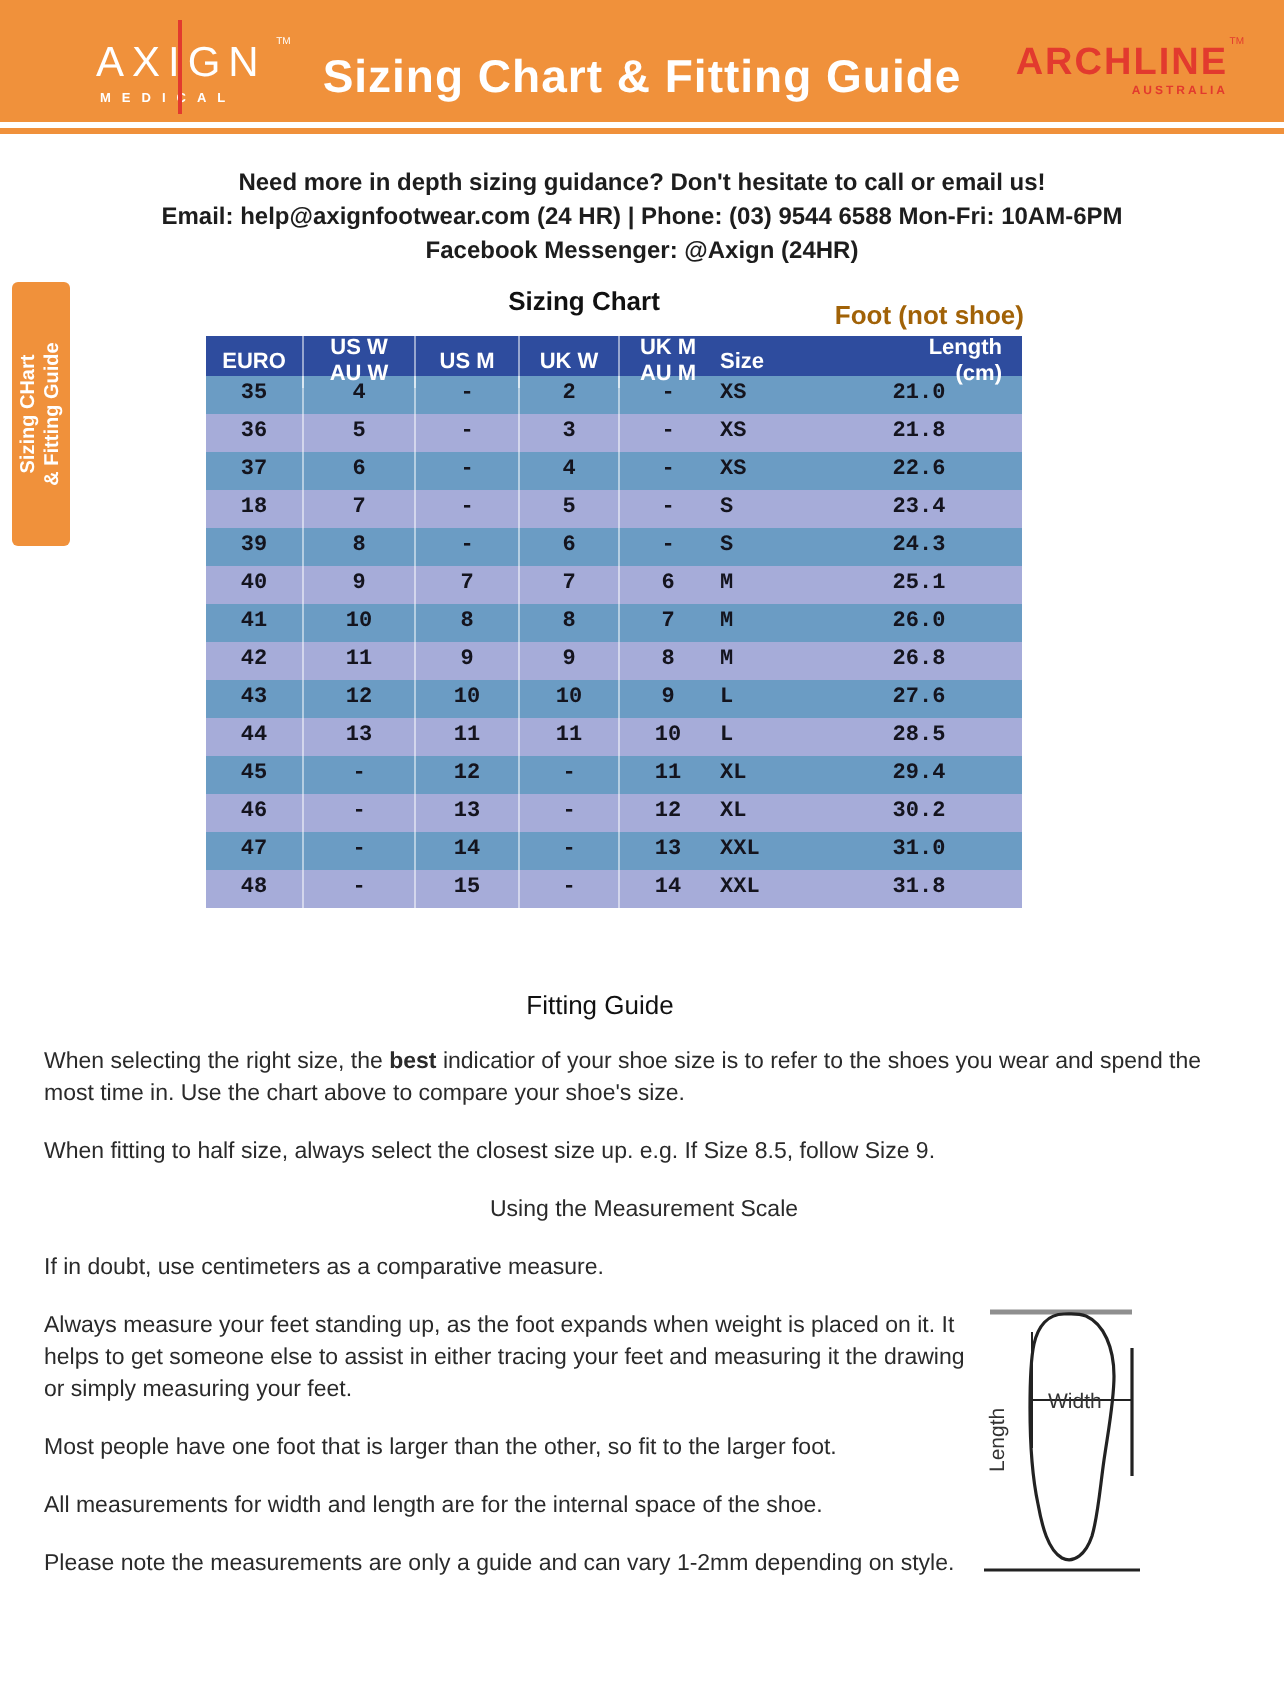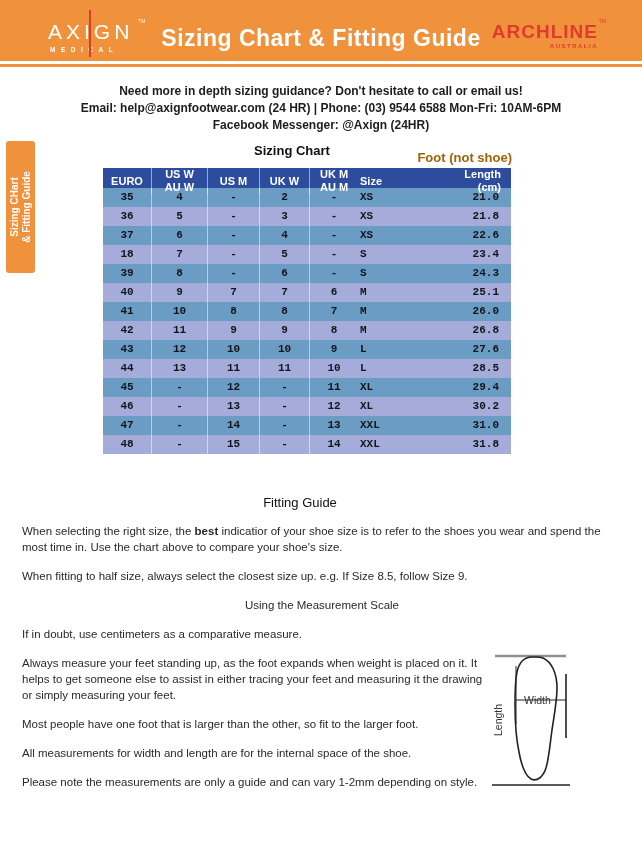--- a/index.html
+++ b/index.html
@@ -11,21 +11,21 @@
   .hdr{position:relative;height:61px;background:var(--orange);}
   .hdr-stripe-white{height:3px;background:#fff;}
   .hdr-stripe-orange{height:3px;background:var(--orange);}
   .axign{position:absolute;left:48px;top:21px;color:#fff;}
   .axign .ax-name{font-size:21px;letter-spacing:4px;line-height:22px;font-weight:400;}
   .axign .ax-sub{font-size:6.5px;letter-spacing:5.5px;font-weight:bold;margin-top:3px;padding-left:2px;}
   .axign .ax-tm{position:absolute;right:-12px;top:-3px;font-size:5px;letter-spacing:0;}
   .ax-redline{position:absolute;left:41px;top:-11px;width:2px;height:47px;background:var(--red);}
   .hdr-title{position:absolute;left:0;right:0;top:25px;text-align:center;color:#fff;
     font-size:23px;font-weight:bold;letter-spacing:.5px;}
-  .archline{position:absolute;right:44px;top:22px;color:var(--red);text-align:right;}
+  .archline{position:absolute;right:28px;top:22px;color:var(--red);text-align:right;}
   .archline .arch-name{font-size:19px;font-weight:bold;letter-spacing:1px;line-height:20px;}
   .archline .arch-sub{font-size:6px;letter-spacing:1.5px;font-weight:bold;margin-top:1px;}
   .archline .arch-tm{position:absolute;right:-8px;top:-4px;font-size:5px;}
   
   .contact{margin-top:16px;text-align:center;font-size:12px;font-weight:bold;line-height:17px;color:#1d1d1d;}
   
   .side-tab{position:absolute;left:6px;top:141px;width:29px;height:132px;background:var(--orange);border-radius:3px;}
   .side-tab-text{position:absolute;left:50%;top:50%;transform:translate(-50%,-50%) rotate(-90deg);
     white-space:nowrap;text-align:center;color:#fff;font-weight:bold;font-size:10px;line-height:12px;}
   
@@ -37,21 +37,21 @@
   .thead{display:grid;grid-template-columns:49px 56px 52px 50px 48px 62px 91px;
     background:var(--navy);color:#fff;height:20px;}
   .th{display:flex;flex-direction:column;align-items:center;justify-content:center;
     font-size:11px;font-weight:bold;line-height:13px;}
   .trow{display:grid;grid-template-columns:49px 56px 52px 50px 48px 62px 91px;height:19px;font-family:Liberation Mono, monospace;}
   .trow.odd{background:var(--row_blue);}
   .trow.even{background:var(--row_lav);}
   .td{font-size:11px;font-weight:bold;color:#14141e;text-align:center;line-height:19px;}
   .th.c5,.td.c5{align-items:flex-start;text-align:left;padding-left:2px;}
   .th.c6{align-items:flex-end;text-align:right;padding-right:10px;}
-  .td.c6{text-align:right;padding-right:12px;}
+  .td.c6{text-align:center;padding-right:12px;}
   .th.c0,.th.c1,.th.c2,.th.c3,
   .td.c0,.td.c1,.td.c2,.td.c3{border-right:1px solid rgba(255,255,255,.5);box-sizing:border-box;}
   
   .sec-heading{width:600px;text-align:center;font-size:13px;font-weight:normal;color:#111;}
   .fit-head{margin-top:15px;}
   .meas-head{margin:4px 0 0 0;}
   .para{margin:13px 0 0 22px;width:600px;font-size:11.5px;line-height:16px;color:#2a2a2a;}
   .para.narrow{max-width:472px;}
   .b{font-weight:bold;}
   

